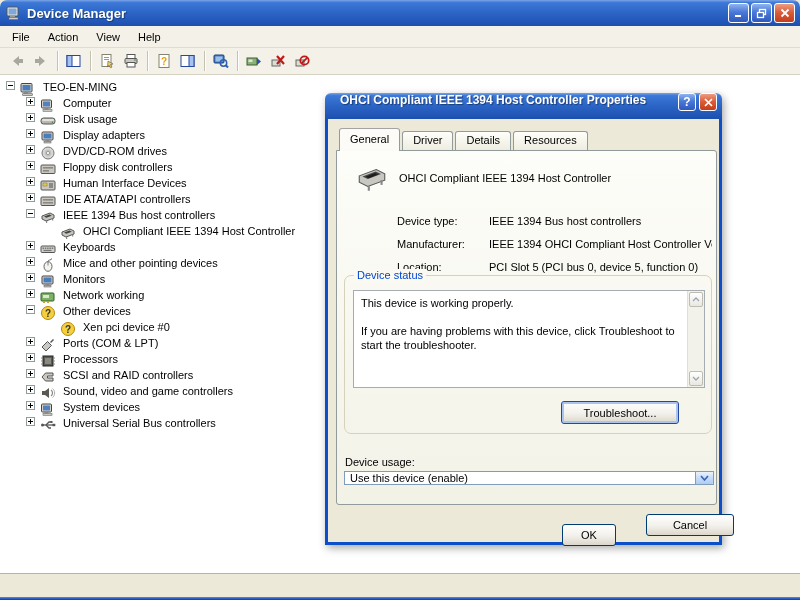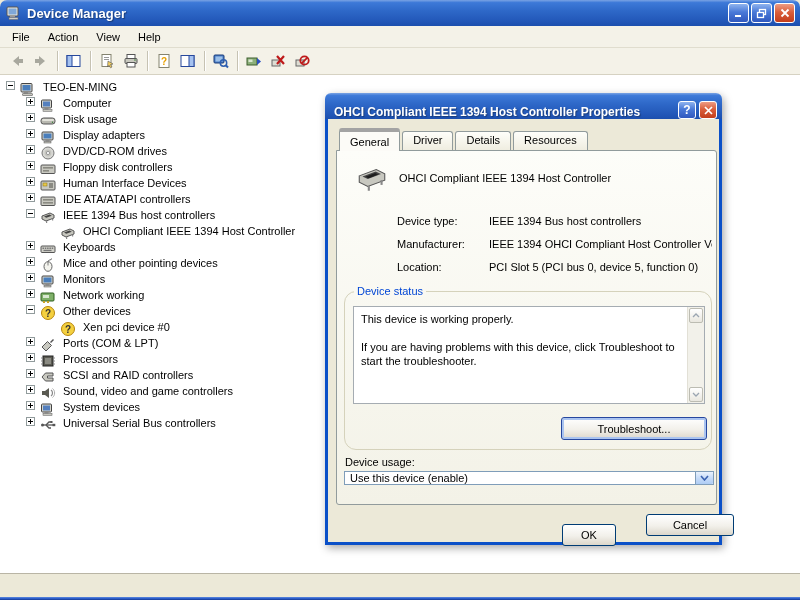--- a/index.html
+++ b/index.html
@@ -42,59 +42,59 @@
   .tree-label { padding: 0 2px; }
 
   .statusbar { position: absolute; top: 573px; left: 0; width: 800px; height: 24px; background: #ECE9D8; border-top: 1px solid #B9B5A5; }
   .taskbar-edge { position: absolute; top: 597px; left: 0; width: 800px; height: 3px;
     background: linear-gradient(180deg,#5E8BE0,#2456C4 60%,#16388E); }
 
   
   .dialog { position: absolute; left: 325px; top: 93px; width: 397px; height: 452px; box-shadow: 2px 3px 8px rgba(0,0,0,.35); border-radius: 7px 7px 0 0; }
   .dialog-titlebar { height: 26px; border-radius: 6px 6px 0 0;
     background: linear-gradient(180deg,#7AA3E4 0%, #3D79D8 10%, #2E68C8 42%, #2257B8 82%, #1C4FAE 100%);
-    display: flex; align-items: flex-end; padding: 0 5px 0 9px; }
+    display: flex; align-items: flex-start; padding: 0 5px 0 15px; }
   .dialog-titlebar .dlg-title { color: #fff; font-weight: bold; font-size: 12px; text-shadow: 1px 1px 1px #1A3C78; flex: 1;
     white-space: nowrap; overflow: hidden; }
   .dlg-cap-btn { width: 18px; height: 18px; border: 1px solid #fff; border-radius: 3px; margin-left: 3px;
     display: flex; align-items: center; justify-content: center; color: #fff; font-weight: bold; font-size: 12px; }
   .dialog-body { height: 426px; background: #ECE9D8; border: 3px solid #0B50C8; border-top: none; position: relative; }
 
   .dialog-tabs { position: absolute; top: 9px; left: 11px; display: flex; align-items: flex-end; z-index: 2; }
   .tab { height: 19px; line-height: 17px; padding: 0 10px; margin-right: 2px;
     background: linear-gradient(180deg,#FEFEFA,#EFEDE0); border: 1px solid #919B9C; border-bottom: none;
     border-radius: 3px 3px 0 0; }
-  .tab.active { height: 23px; line-height: 20px; border-top: 4px solid #a3a3a3; background: #FCFBF7; margin-bottom: -1px; }
+  .tab.active { height: 23px; line-height: 20px; border-top: 1px solid #a3a3a3; background: #FCFBF7; margin-bottom: -1px; }
 
   .tab-page { position: absolute; top: 31px; left: 8px; width: 381px; height: 355px;
     background: linear-gradient(180deg,#FDFDF9,#F3F2E7); border: 1px solid #919B9C; border-radius: 0 3px 3px 3px; z-index: 1; }
 
   .device-head { position: absolute; top: 10px; left: 18px; display: flex; align-items: center; }
   .device-head .big-icon { width: 34px; height: 34px; display: inline-flex; }
   .device-head .big-icon svg { width: 100%; height: 100%; }
   .device-name { margin-left: 10px; }
 
   .device-fields { position: absolute; top: 58px; left: 60px; right: 4px; }
   .field-row { display: flex; height: 23px; align-items: center; white-space: nowrap; overflow: hidden; }
   .f-label { width: 92px; flex: none; }
 
-  .group-box { position: absolute; left: 7px; top: 140px; width: 368px; height: 159px;
-    border: 1px solid #D5D2BB; border-radius: 12px; }
+  .group-box { position: absolute; left: 7px; top: 124px; width: 368px; height: 159px;
+    border: 1px solid #D5D2BB; border-radius: 7px; }
   .group-label { position: absolute; top: -7px; left: 9px; background: #FAF9F2; padding: 0 3px; color: #0046D5; }
   .status-box { position: absolute; left: 8px; top: 14px; width: 352px; height: 98px;
     background: #fff; border: 1px solid #A5ACB2; display: flex; }
   .status-text { flex: 1; padding: 5px 7px; line-height: 14px; }
   .status-text .para2 { margin-top: 14px; }
   .status-scrollbar { width: 17px; background: #F2F1EA; border-left: 1px solid #E2E0D6; display: flex; flex-direction: column; justify-content: space-between; padding: 1px; }
   .sb-btn { height: 15px; background: linear-gradient(180deg,#FFFFFF,#E9E7DF); border: 1px solid #BCBCB2; border-radius: 2px;
     display: flex; align-items: center; justify-content: center; }
 
   .xp-btn { background: linear-gradient(180deg,#FFFFFF 0%,#F2F0EA 55%,#DCD7CB 100%);
     border: 1px solid #003C74; border-radius: 3px; display: flex; align-items: center; justify-content: center; font-size: 11px; }
-  .btn-troubleshoot { position: absolute; left: 216px; top: 125px; width: 146px; height: 23px;
+  .btn-troubleshoot { position: absolute; left: 216px; top: 125px; width: 118px; height: 23px;
     border: 1px solid #26479E; box-shadow: inset 0 0 0 2px #AAC4F0; }
 
   .usage-label { position: absolute; left: 8px; top: 305px; }
   .combo { position: absolute; left: 7px; top: 320px; width: 370px; height: 14px;
     background: #fff; border: 1px solid #7F9DB9; display: flex; align-items: center; }
   .combo-text { flex: 1; padding: 0 5px; }
   .combo-btn { width: 18px; height: 100%; border-left: 1px solid #7F9DB9; border-radius: 0 1px 1px 0;
     background: linear-gradient(180deg,#E9F2FD,#C7DCF8 50%,#AECDF5); display: flex; align-items: center; justify-content: center; }
 
   .btn-ok { position: absolute; left: 234px; top: 405px; width: 54px; height: 22px; }

